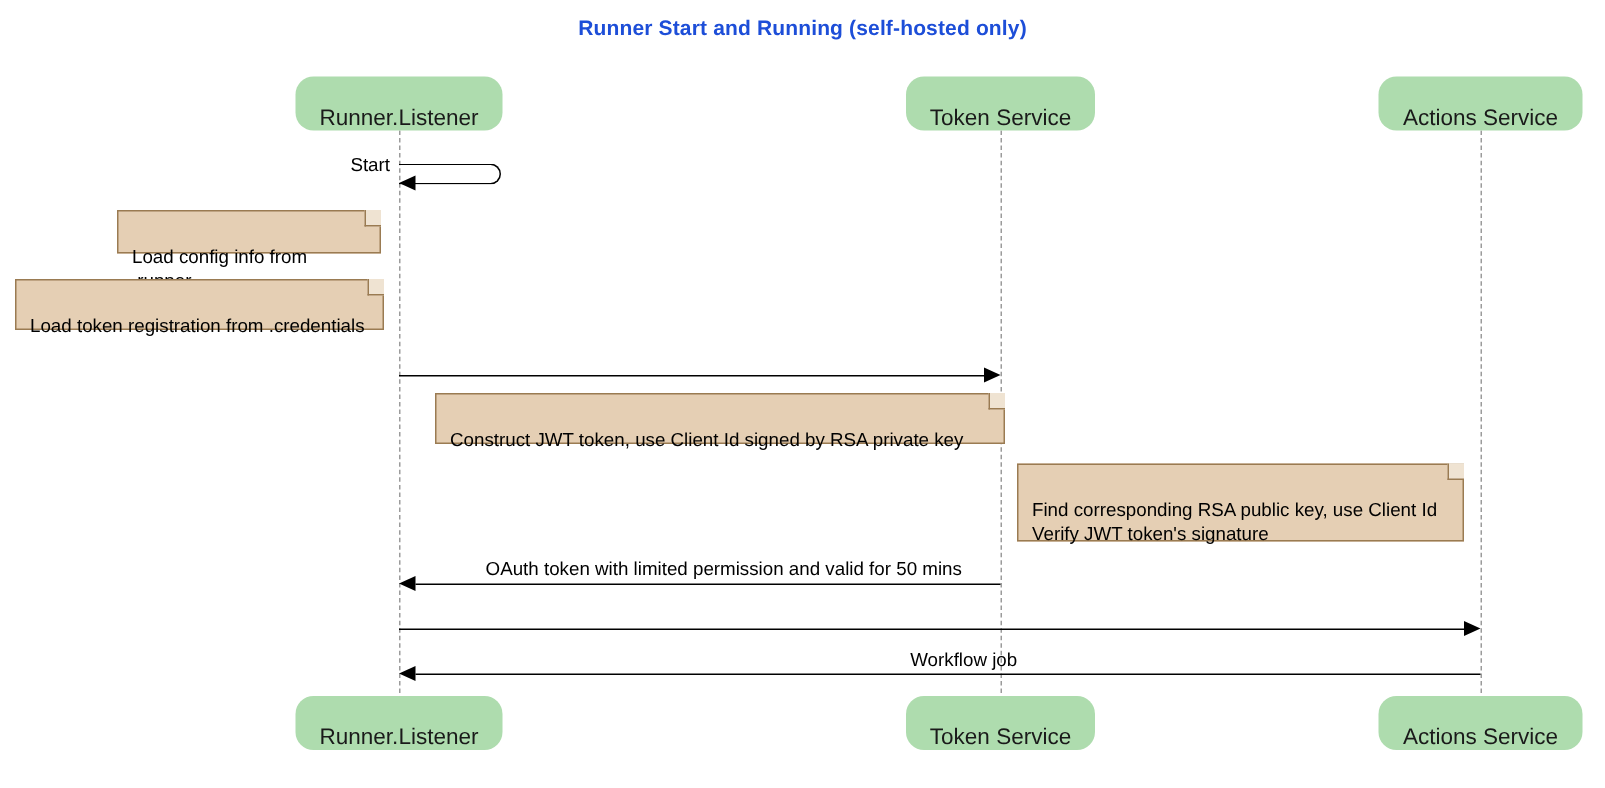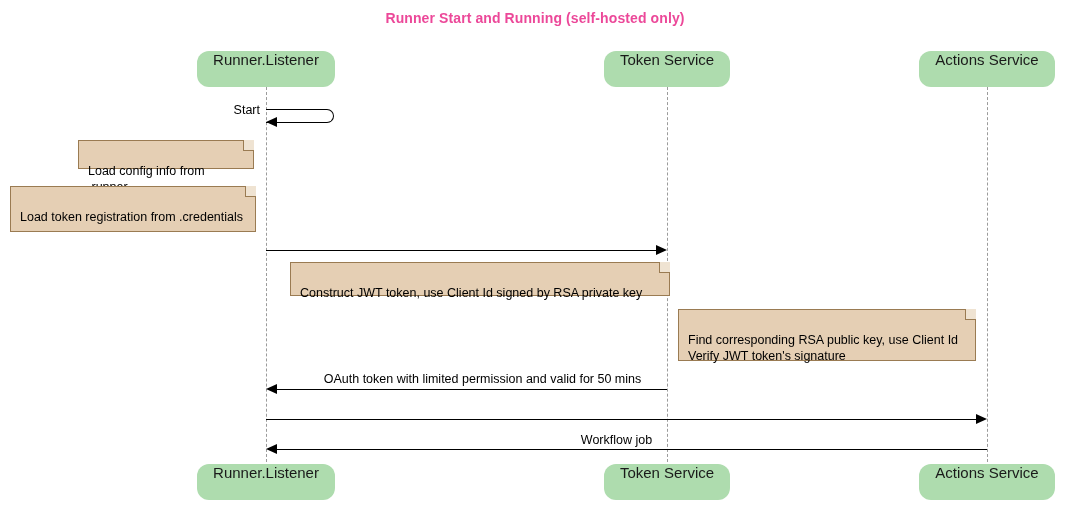--- a/index.html
+++ b/index.html
@@ -21,31 +21,31 @@
     height: 525px;
   }
   .title {
     position: absolute;
     left: 0;
     top: 10px;
     width: 1070px;
     text-align: center;
     font-size: 14px;
     font-weight: bold;
-    color: #ec4899;
+    color: #1d4ed8;
     letter-spacing: 0.1px;
   }
   
   .participant {
     position: absolute;
     height: 36px;
     background: #aedcae;
     border-radius: 12px;
     display: flex;
-    align-items: flex-start;
+    align-items: flex-end;
     justify-content: center;
     font-size: 15px;
     color: #1a1a1a;
     box-sizing: border-box;
   }
   
   .lifeline {
     position: absolute;
     width: 0;
     border-left: 1px dashed #9b9b9b;
@@ -146,21 +146,21 @@
   <div class="msg-label right-align" style="left:180px; top:103px; width:80px;text-align:right;">Start</div>
   <div class="selfloop" style="left:266px; top:109px; width:68px; height:14px;"></div>
   <div class="arrowhead left" style="left:266px; top:117px;"></div>
 
   <div class="note" style="left:78px; top:140px; width:176px; height:29px;">
     <span>Load config info from .runner</span>
     <span class="foldtri"></span>
     <span class="fold"></span>
   </div>
 
-  <div class="note" style="left:10px; top:186px; width:246px; height:46px;">
+  <div class="note" style="left:10px; top:186px; width:246px; height:34px;">
     <span>Load token registration from .credentials</span>
     <span class="foldtri"></span>
     <span class="fold"></span>
   </div>
 
   <div class="msg-line" style="left:266px; top:250px; width:392px;"></div>
   <div class="arrowhead right" style="left:656px; top:245px;"></div>
 
   <div class="note" style="left:277px; top:262px; width:380px; height:34px;margin-left:13px;">
     <span>Construct JWT token, use Client Id signed by RSA private key</span>
@@ -175,21 +175,21 @@
     <span class="fold"></span>
   </div>
 
   <div class="msg-label" style="left:282px; top:372px; width:401px;">OAuth token with limited permission and valid for 50 mins</div>
   <div class="msg-line" style="left:277px; top:389px; width:390px;"></div>
   <div class="arrowhead left" style="left:266px; top:384px;"></div>
 
   <div class="msg-line" style="left:266px; top:419px; width:712px;"></div>
   <div class="arrowhead right" style="left:976px; top:414px;"></div>
 
-  <div class="msg-label" style="left:256px; top:433px; width:721px;">Workflow job</div>
+  <div class="msg-label" style="left:282px; top:433px; width:721px;">Workflow job</div>
   <div class="msg-line" style="left:277px; top:449px; width:710px;"></div>
   <div class="arrowhead left" style="left:266px; top:444px;"></div>
 
   <div class="participant" style="left:197px; top:464px; width:138px;">
     <span>Runner.Listener</span>
   </div>
   <div class="participant" style="left:604px; top:464px; width:126px;">
     <span>Token Service</span>
   </div>
   <div class="participant" style="left:919px; top:464px; width:136px;">

